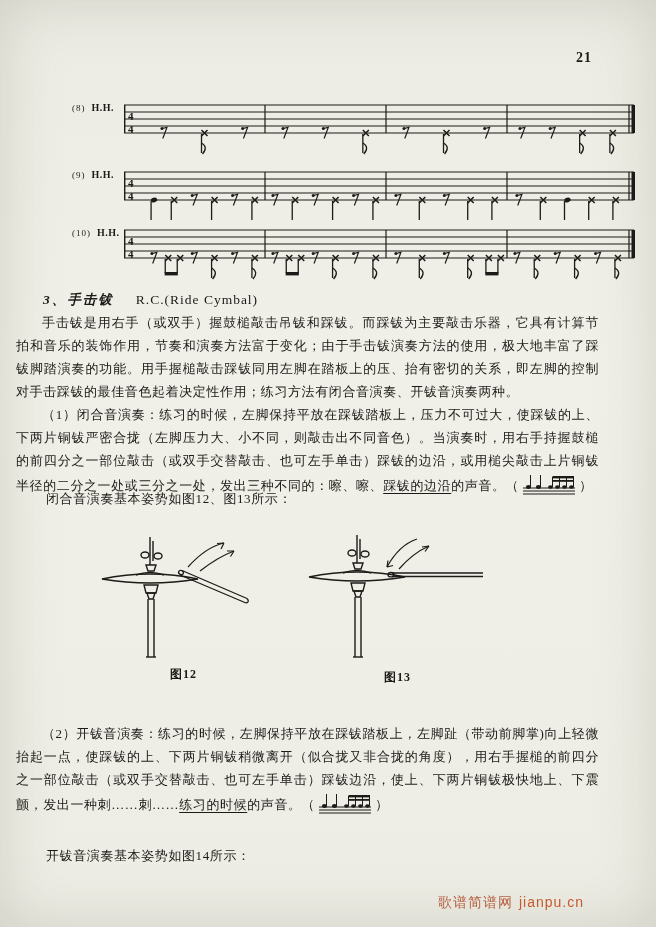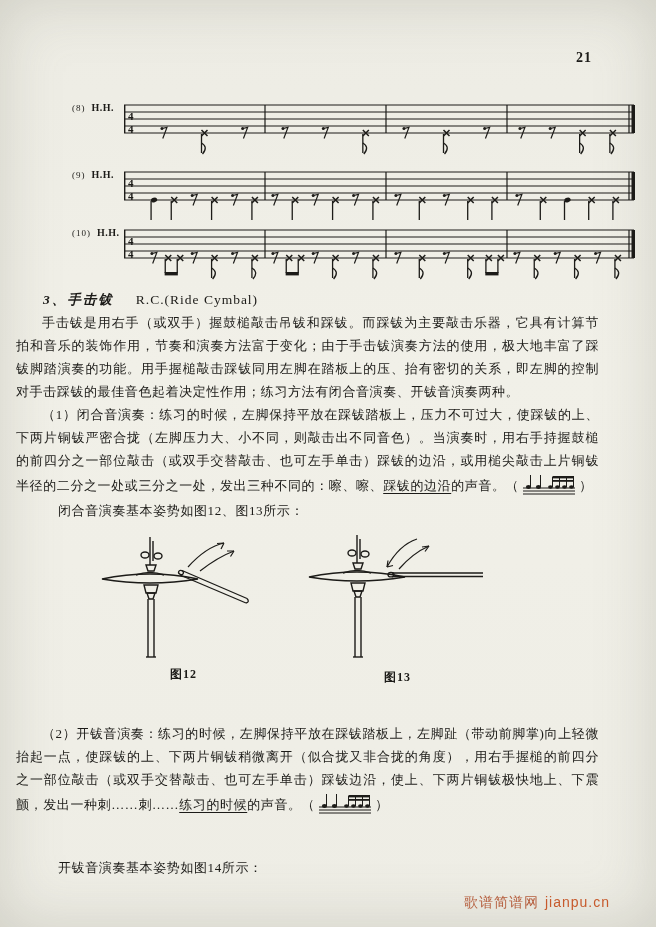--- a/index.html
+++ b/index.html
@@ -17,28 +17,28 @@
   .staff-label{position:absolute;left:24px;top:8px;width:54px;font-size:10px;line-height:10px;}
   .staff-label .num{font-size:9px;letter-spacing:1px;}
   .staff-label .hh{font-size:10px;font-weight:bold;margin-left:6px;letter-spacing:.5px;}
   .staff-svg{position:absolute;left:76px;top:0;}
   .heading{position:absolute;left:16px;width:585px;font-size:13.5px;}
   .heading .cn{font-weight:bold;font-style:italic;letter-spacing:2px;}
   .heading .latin{margin-left:22px;letter-spacing:1px;}
   p.bodytext{position:absolute;left:16px;width:583px;margin:0;font-size:13px;
     line-height:23px;text-align:justify;letter-spacing:.6px;}
   p.indent{text-indent:2em;}
-  .single-line{position:absolute;left:16px;width:583px;margin:16px;font-size:13px;
+  .single-line{position:absolute;left:16px;width:583px;margin:4px;font-size:13px;
     padding-left:2em;letter-spacing:.6px;}
   .u{text-decoration:underline;text-underline-offset:3px;}
   .inline-notation{vertical-align:-6px;margin:0 2px;}
   .figure{position:absolute;}
   .fig-caption{position:absolute;font-size:12px;font-weight:bold;letter-spacing:1px;}
   .watermark{position:absolute;top:894px;left:438px;font-size:14px;letter-spacing:1px;
-    font-family:"Liberation Sans","DejaVu Sans",sans-serif;margin-left:26px;}
+    font-family:"Liberation Sans","DejaVu Sans",sans-serif;}
   .watermark .site{color:#b55e3d;}
   .watermark .url{color:#c75a2c;margin-left:6px;}
   svg .ink{stroke:#1c1b18;fill:none;}
 </style>
 </head>
 <body>
 
 <div class="vignette"></div>
 
 <div class="page-num">21</div>

